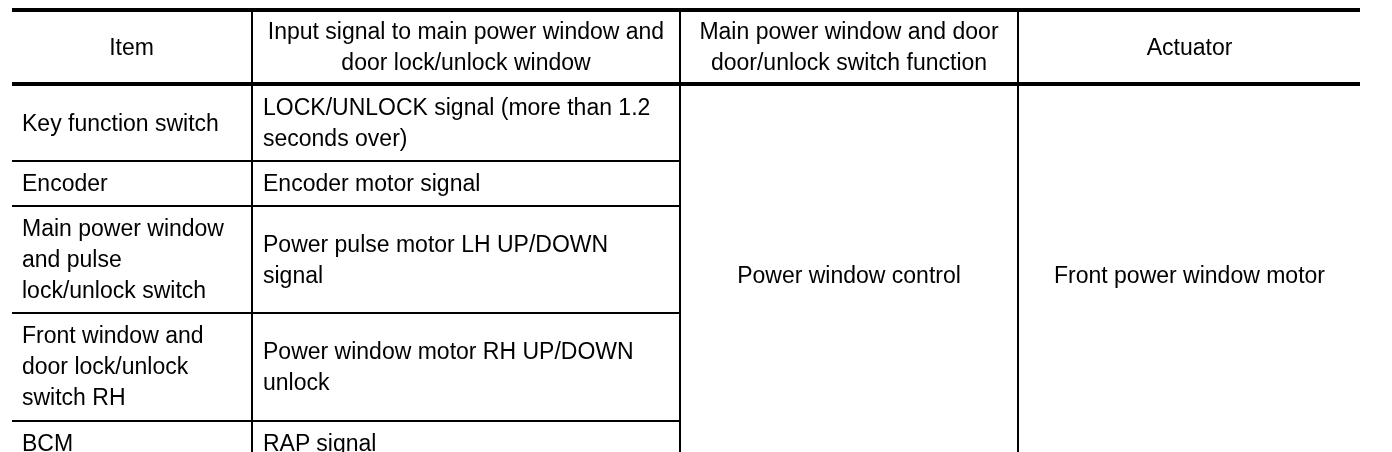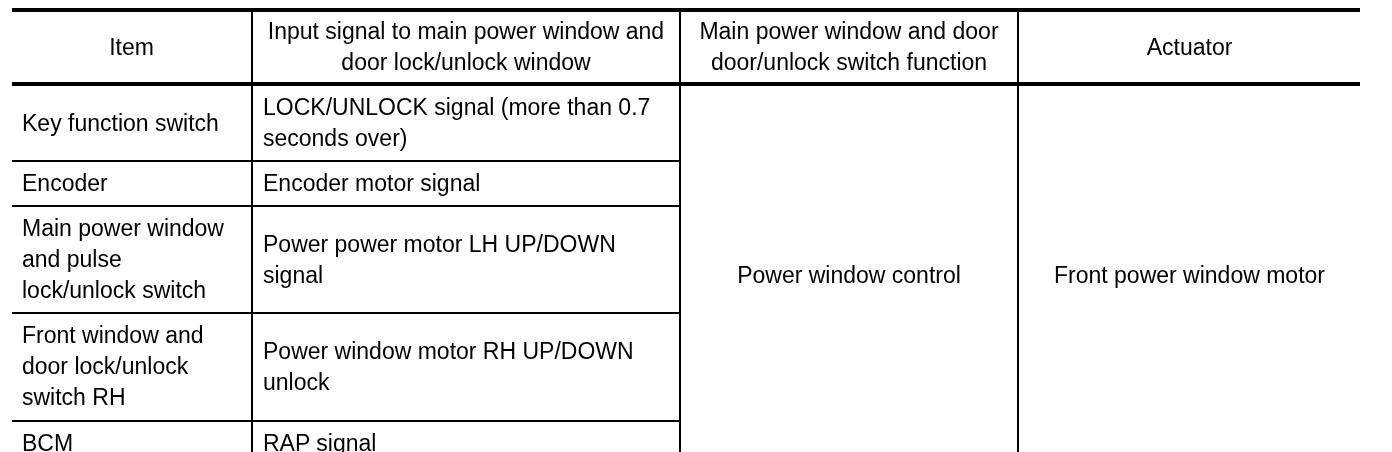--- a/index.html
+++ b/index.html
@@ -83,31 +83,31 @@
     <tr class="row-header">
       <th>Item</th>
       <th>Input signal to main power window and door lock/unlock window</th>
       <th>Main power window and door door/unlock switch function</th>
       <th>Actuator</th>
     </tr>
   </thead>
   <tbody>
     <tr class="row-1">
       <td>Key function switch</td>
-      <td>LOCK/UNLOCK signal (more than 0.7 seconds over)</td>
+      <td>LOCK/UNLOCK signal (more than 1.2 seconds over)</td>
       <td class="span-cell" rowspan="5">Power window control</td>
       <td class="span-cell" rowspan="5">Front power window motor</td>
     </tr>
     <tr class="row-2">
       <td>Encoder</td>
       <td>Encoder motor signal</td>
     </tr>
     <tr class="row-3">
       <td>Main power window and pulse lock/unlock switch</td>
-      <td>Power power motor LH UP/DOWN signal</td>
+      <td>Power pulse motor LH UP/DOWN signal</td>
     </tr>
     <tr class="row-4">
       <td>Front window and door lock/unlock switch RH</td>
       <td>Power window motor RH UP/DOWN unlock</td>
     </tr>
     <tr class="row-5">
       <td>BCM</td>
       <td>RAP signal</td>
     </tr>
   </tbody>

